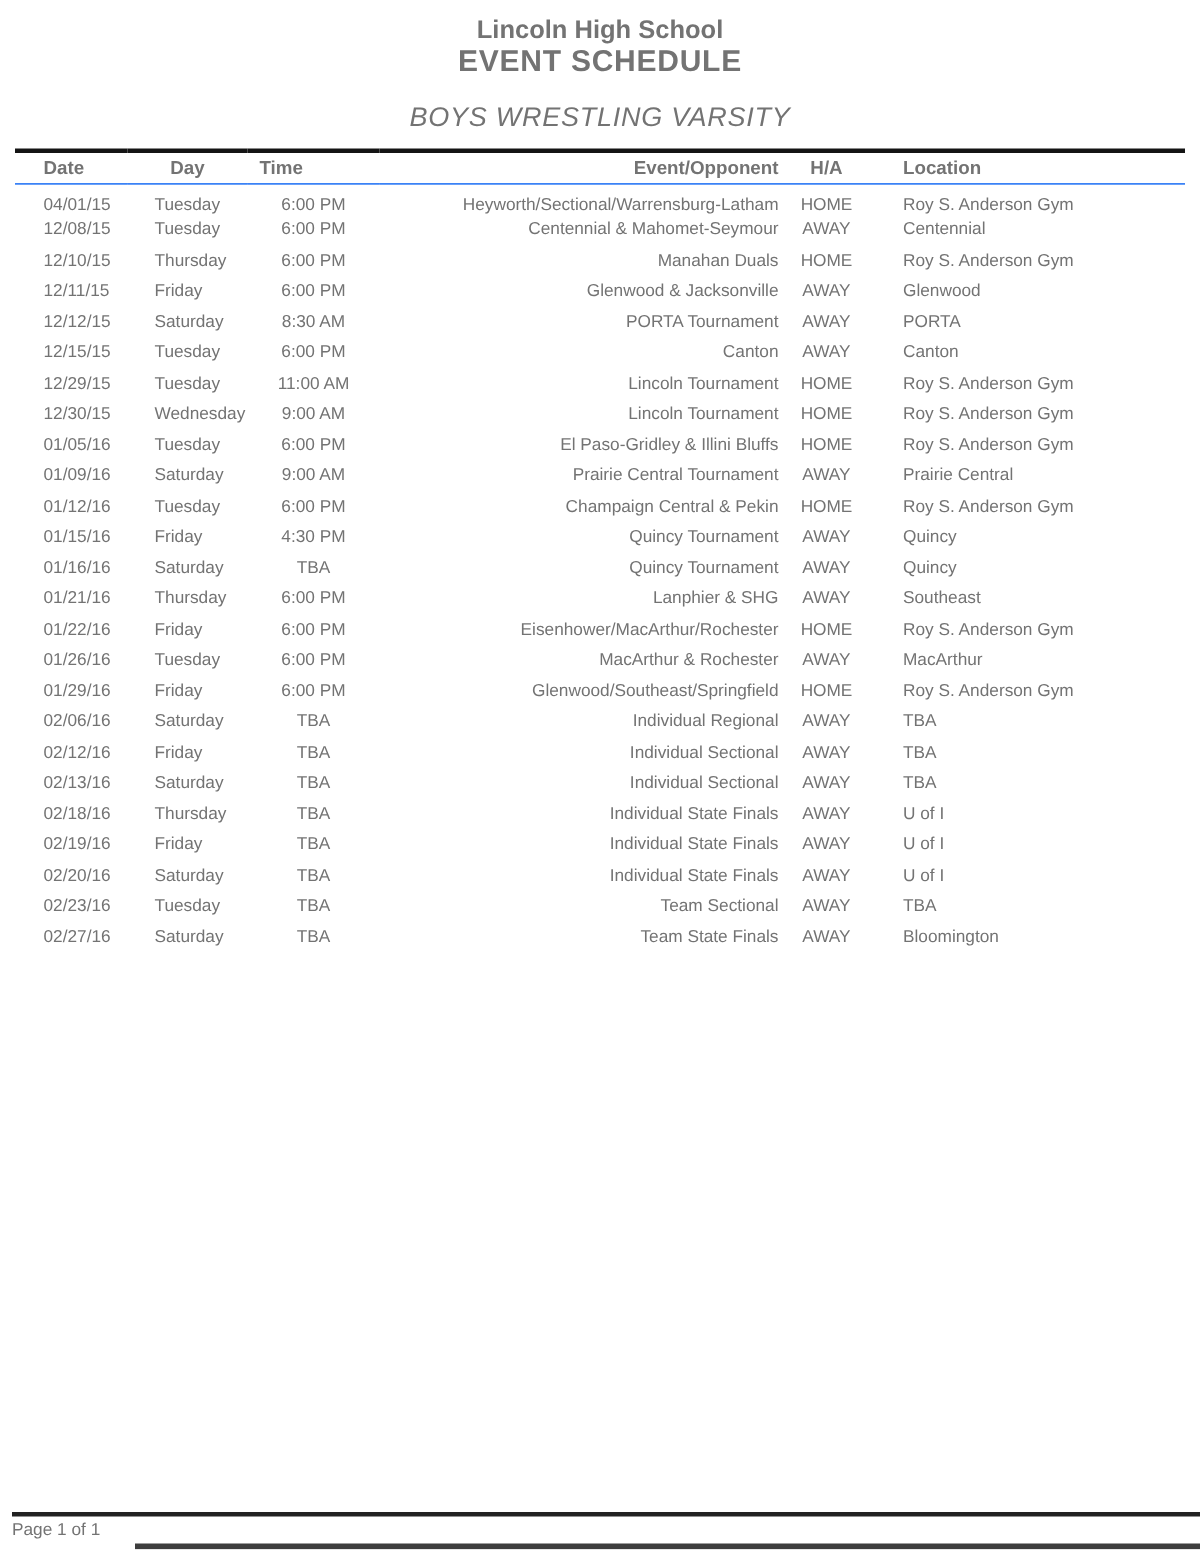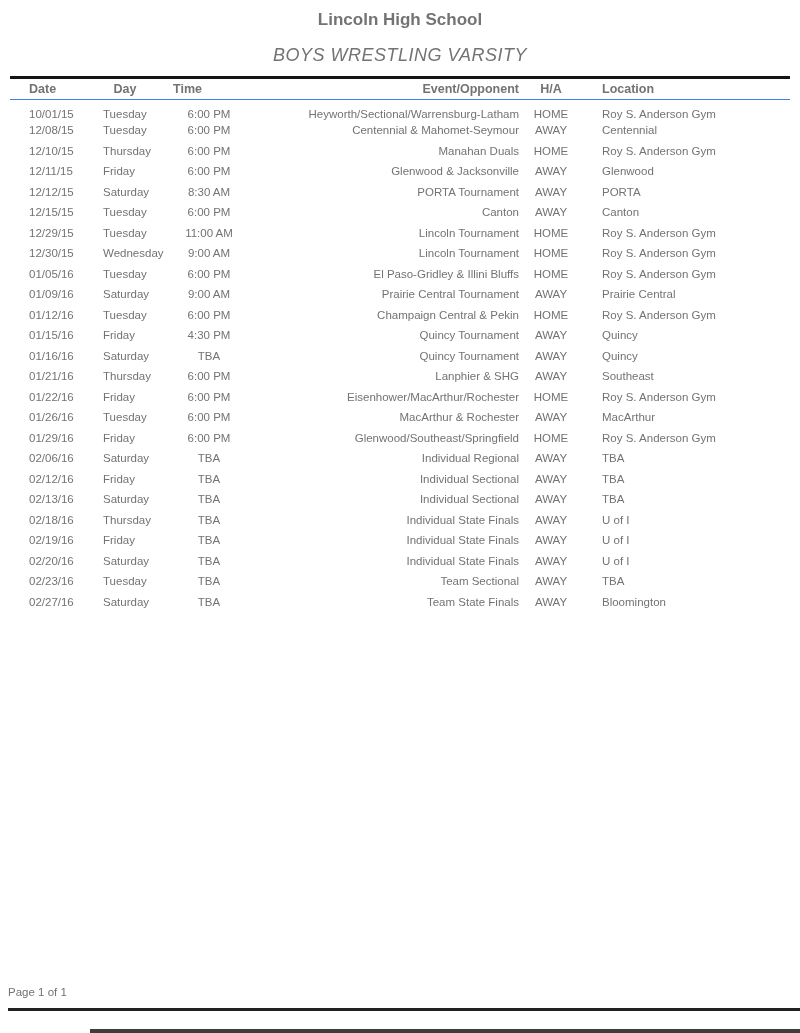--- a/index.html
+++ b/index.html
@@ -78,56 +78,57 @@
     position: absolute;
     left: 8px;
     right: 0;
     top: 1008px;
     height: 3px;
     background: #222222;
   }
   .page-label {
     position: absolute;
     left: 8px;
-    top: 986px;
+    top: 1014px;
     font-size: 11.5px;
   }
   .bottom-edge-bar {
     position: absolute;
     left: 90px;
     right: 0;
     bottom: 0;
     height: 4px;
     background: #3d3d3d;
   }
 </style>
 </head>
 <body>
 
 <div class="page">
 
   <div class="titles">
     <div class="school-title">Lincoln High School</div>
+    <div class="doc-title">EVENT SCHEDULE</div>
     <div class="team-title">BOYS WRESTLING VARSITY</div>
   </div>
 
   <table class="schedule">
     <thead>
       <tr>
         <th class="col-date">Date</th>
         <th class="col-day">Day</th>
         <th class="col-time">Time</th>
         <th class="col-event">Event/Opponent</th>
         <th class="col-ha">H/A</th>
         <th class="col-loc">Location</th>
       </tr>
     </thead>
     <tbody>
         <tr>
-          <td class="col-date">10/01/15</td>
+          <td class="col-date">04/01/15</td>
           <td class="col-day">Tuesday</td>
           <td class="col-time">6:00 PM</td>
           <td class="col-event">Heyworth/Sectional/Warrensburg-Latham</td>
           <td class="col-ha">HOME</td>
           <td class="col-loc">Roy S. Anderson Gym</td>
         </tr>
         <tr>
           <td class="col-date">12/08/15</td>
           <td class="col-day">Tuesday</td>
           <td class="col-time">6:00 PM</td>

